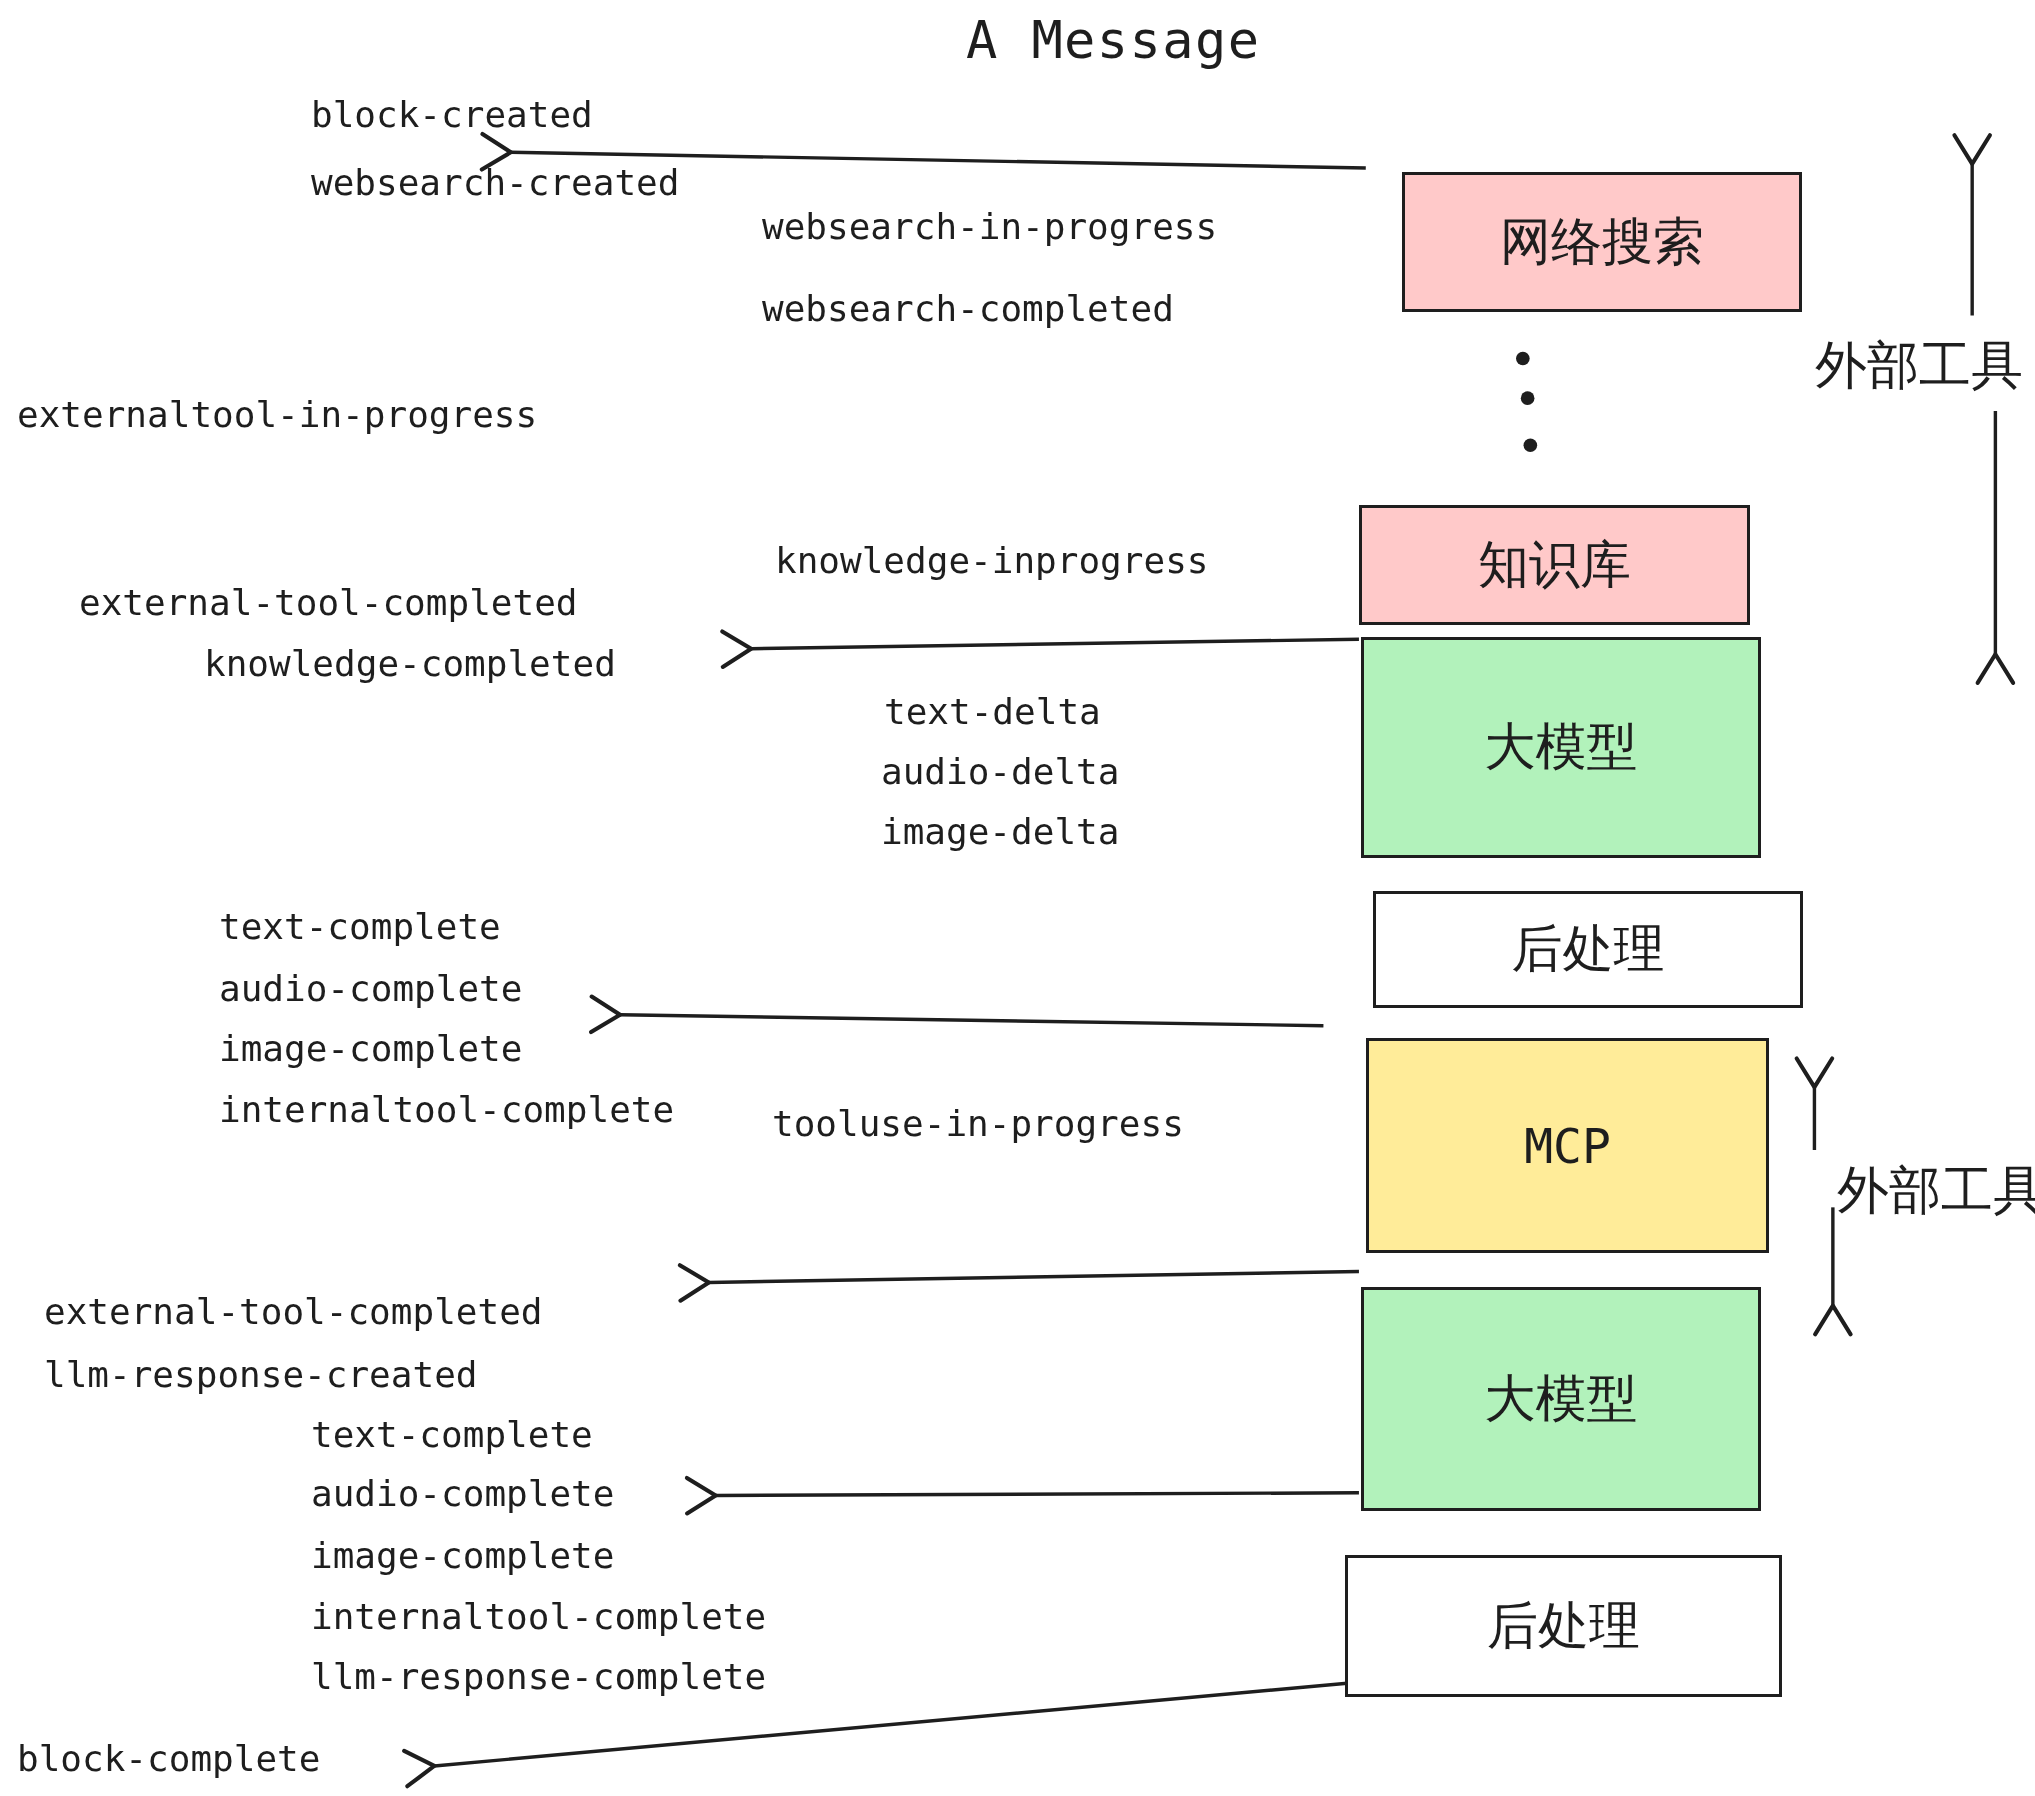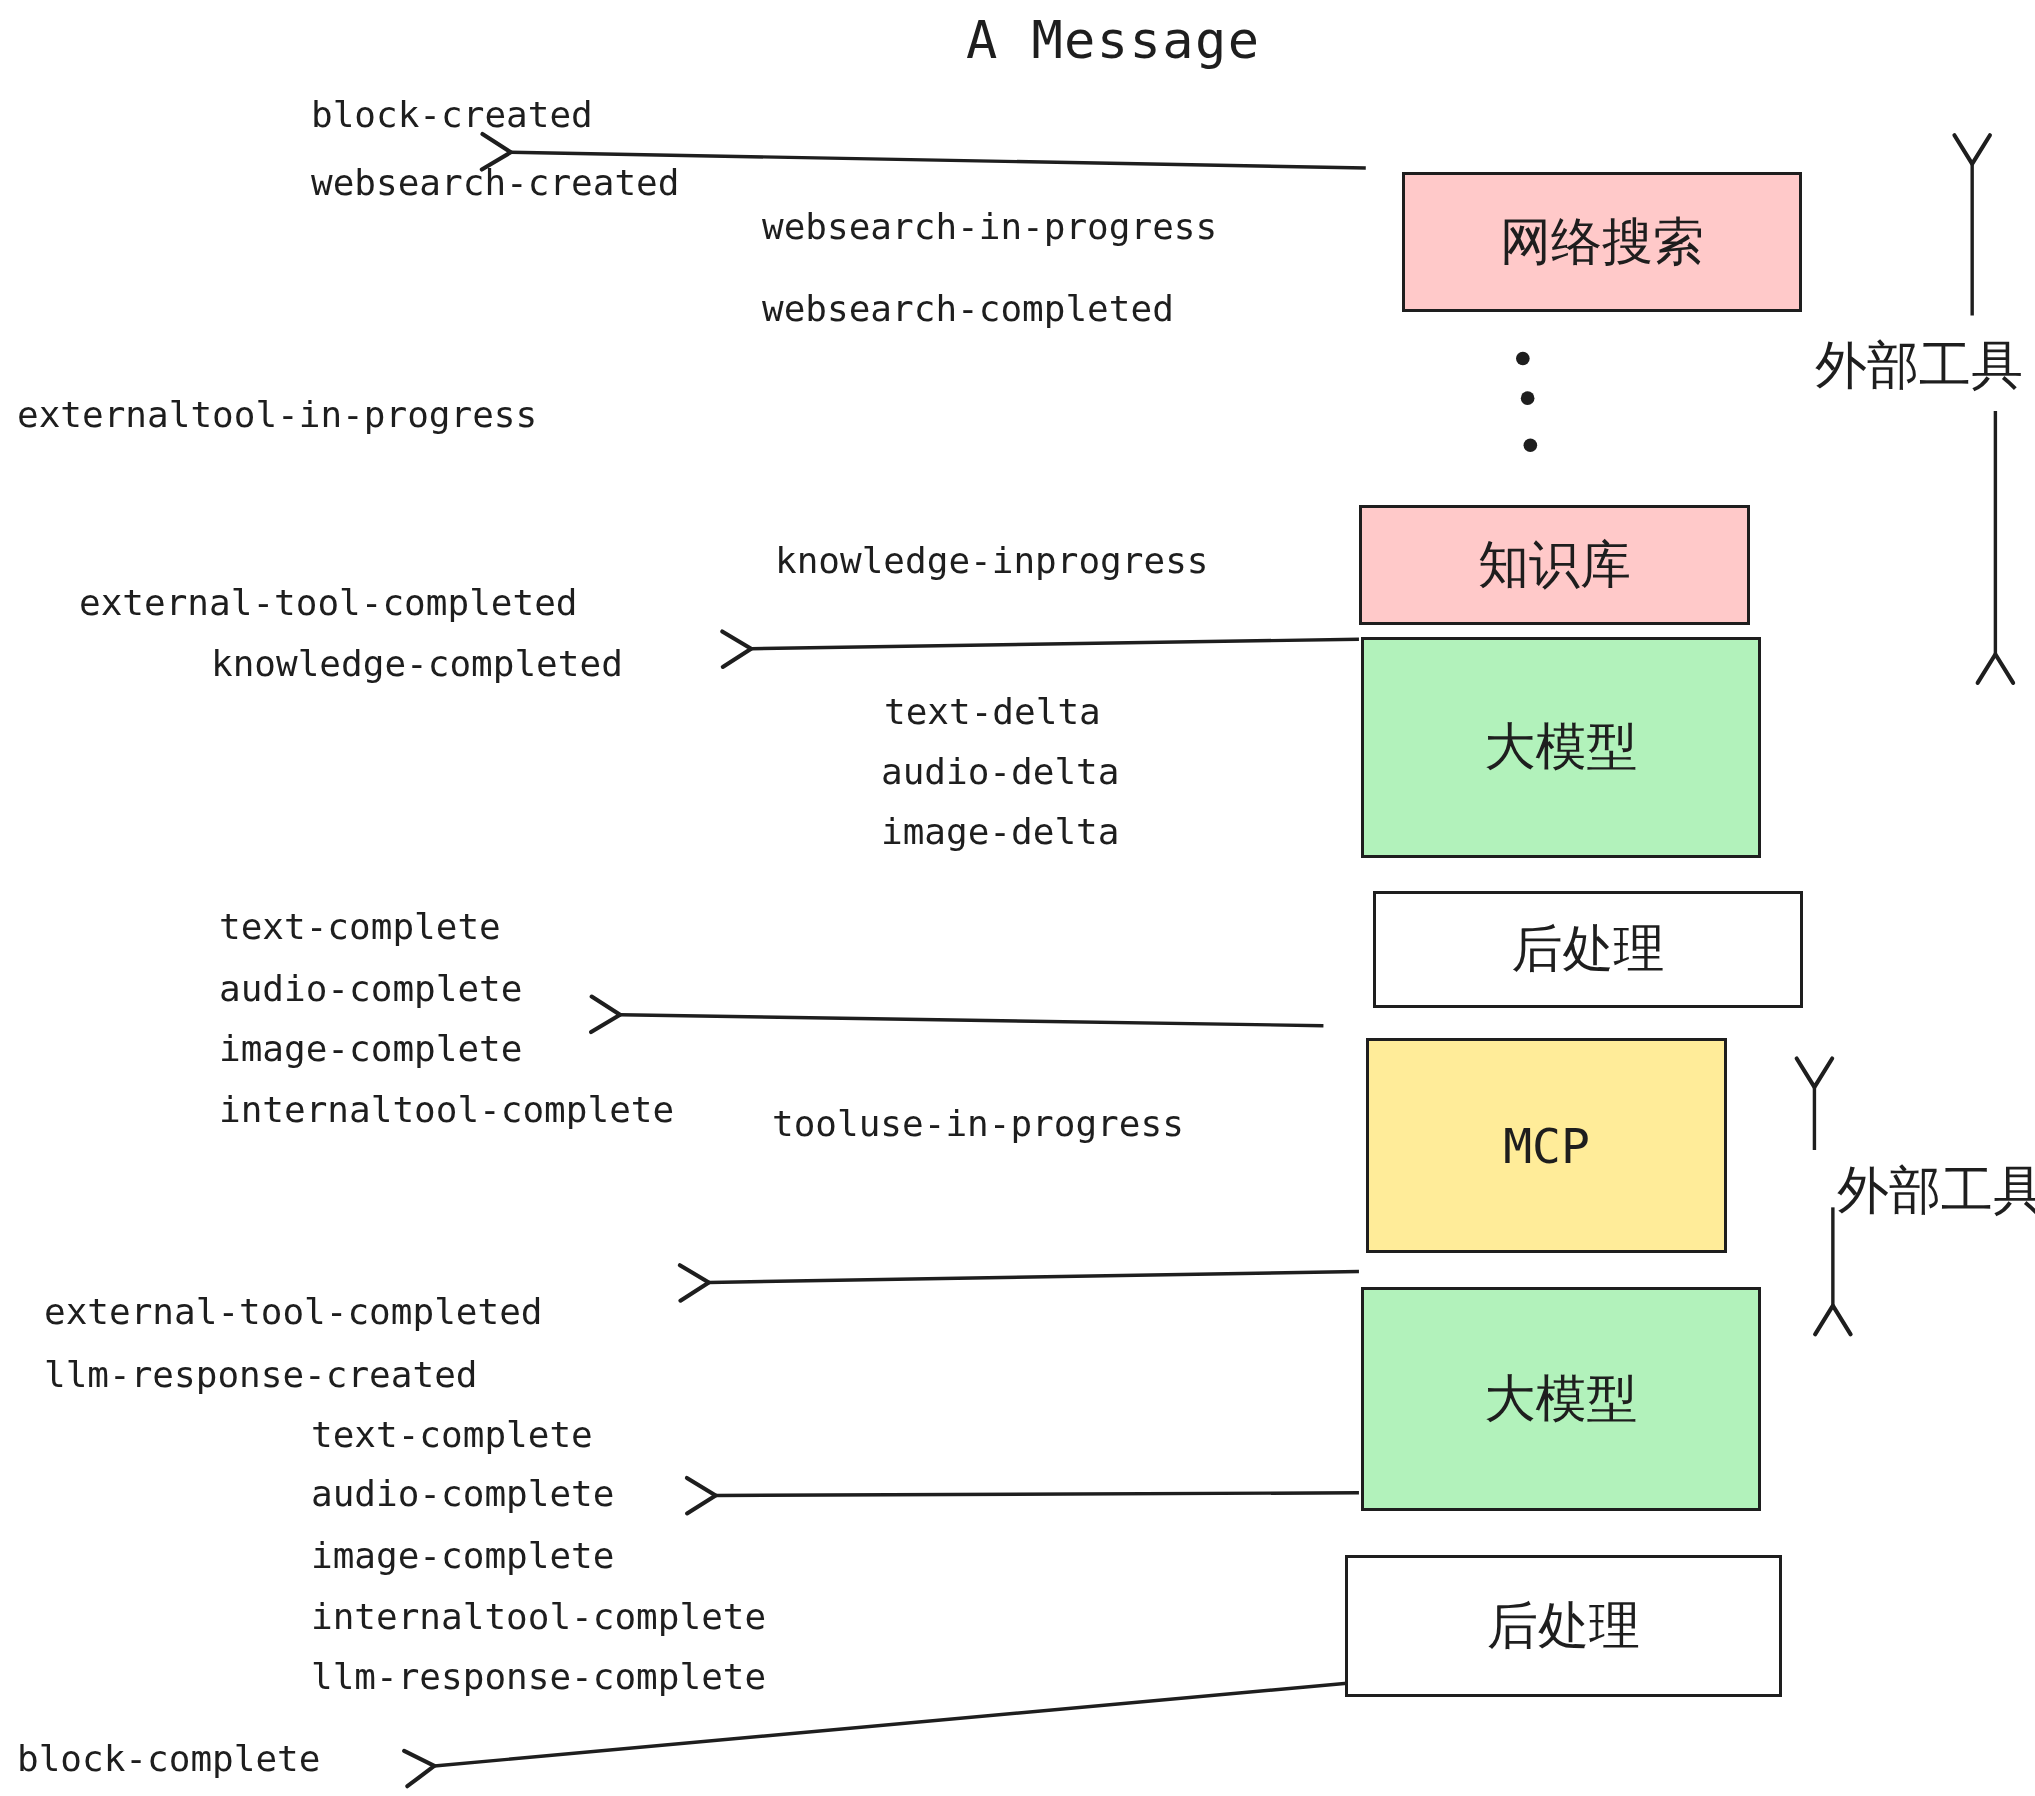--- a/index.html
+++ b/index.html
@@ -81,21 +81,21 @@
       <line x1="2657" y1="1684" x2="2657" y2="1592" stroke="#1e1e1e" stroke-width="5" marker-end="url(#arrowhead)"></line>
       <line x1="2684" y1="1768" x2="2684" y2="1912" stroke="#1e1e1e" stroke-width="5" marker-end="url(#arrowhead)"></line>
     </svg>
 <div class="event-label" style="left: 311px; top: 96px;">block-created</div>
     <div class="event-label" style="left: 311px; top: 164px;">websearch-created</div>
     <div class="event-label" style="left: 762px; top: 208px;">websearch-in-progress</div>
     <div class="event-label" style="left: 762px; top: 290px;">websearch-completed</div>
     <div class="event-label" style="left: 17px; top: 396px;">externaltool-in-progress</div>
     <div class="event-label" style="left: 775px; top: 542px;">knowledge-inprogress</div>
     <div class="event-label" style="left: 79px; top: 584px;">external-tool-completed</div>
-    <div class="event-label" style="left: 211px; top: 645px;">knowledge-completed</div>
+    <div class="event-label" style="left: 204px; top: 645px;">knowledge-completed</div>
     <div class="event-label" style="left: 884px; top: 693px;">text-delta</div>
     <div class="event-label" style="left: 881px; top: 753px;">audio-delta</div>
     <div class="event-label" style="left: 881px; top: 813px;">image-delta</div>
     <div class="event-label" style="left: 219px; top: 908px;">text-complete</div>
     <div class="event-label" style="left: 219px; top: 970px;">audio-complete</div>
     <div class="event-label" style="left: 219px; top: 1030px;">image-complete</div>
     <div class="event-label" style="left: 219px; top: 1091px;">internaltool-complete</div>
     <div class="event-label" style="left: 772px; top: 1105px;">tooluse-in-progress</div>
     <div class="event-label" style="left: 44px; top: 1293px;">external-tool-completed</div>
     <div class="event-label" style="left: 44px; top: 1356px;">llm-response-created</div>
@@ -110,21 +110,21 @@
     </div>
     <div class="box" style="left: 1359px; top: 505px; width: 391px; height: 120px; background: rgb(255, 201, 201);">
       <span class="box-label">知识库</span>
     </div>
     <div class="box" style="left: 1361px; top: 637px; width: 400px; height: 221px; background: rgb(178, 242, 187);">
       <span class="box-label">大模型</span>
     </div>
     <div class="box" style="left: 1373px; top: 891px; width: 430px; height: 117px; background: rgb(255, 255, 255);">
       <span class="box-label">后处理</span>
     </div>
-    <div class="box" style="left: 1366px; top: 1038px; width: 361px; height: 215px; background: rgb(255, 236, 153);">
+    <div class="box" style="left: 1366px; top: 1038px; width: 403px; height: 215px; background: rgb(255, 236, 153);">
       <span class="box-label mono">MCP</span>
     </div>
     <div class="box" style="left: 1361px; top: 1287px; width: 400px; height: 224px; background: rgb(178, 242, 187);">
       <span class="box-label">大模型</span>
     </div>
     <div class="box" style="left: 1345px; top: 1555px; width: 437px; height: 142px; background: rgb(255, 255, 255);">
       <span class="box-label">后处理</span>
     </div>
     <div class="ann-label" style="left: 1815px; top: 331px;">外部工具</div>
     <div class="ann-label" style="left: 1837px; top: 1156px;">外部工具</div>

